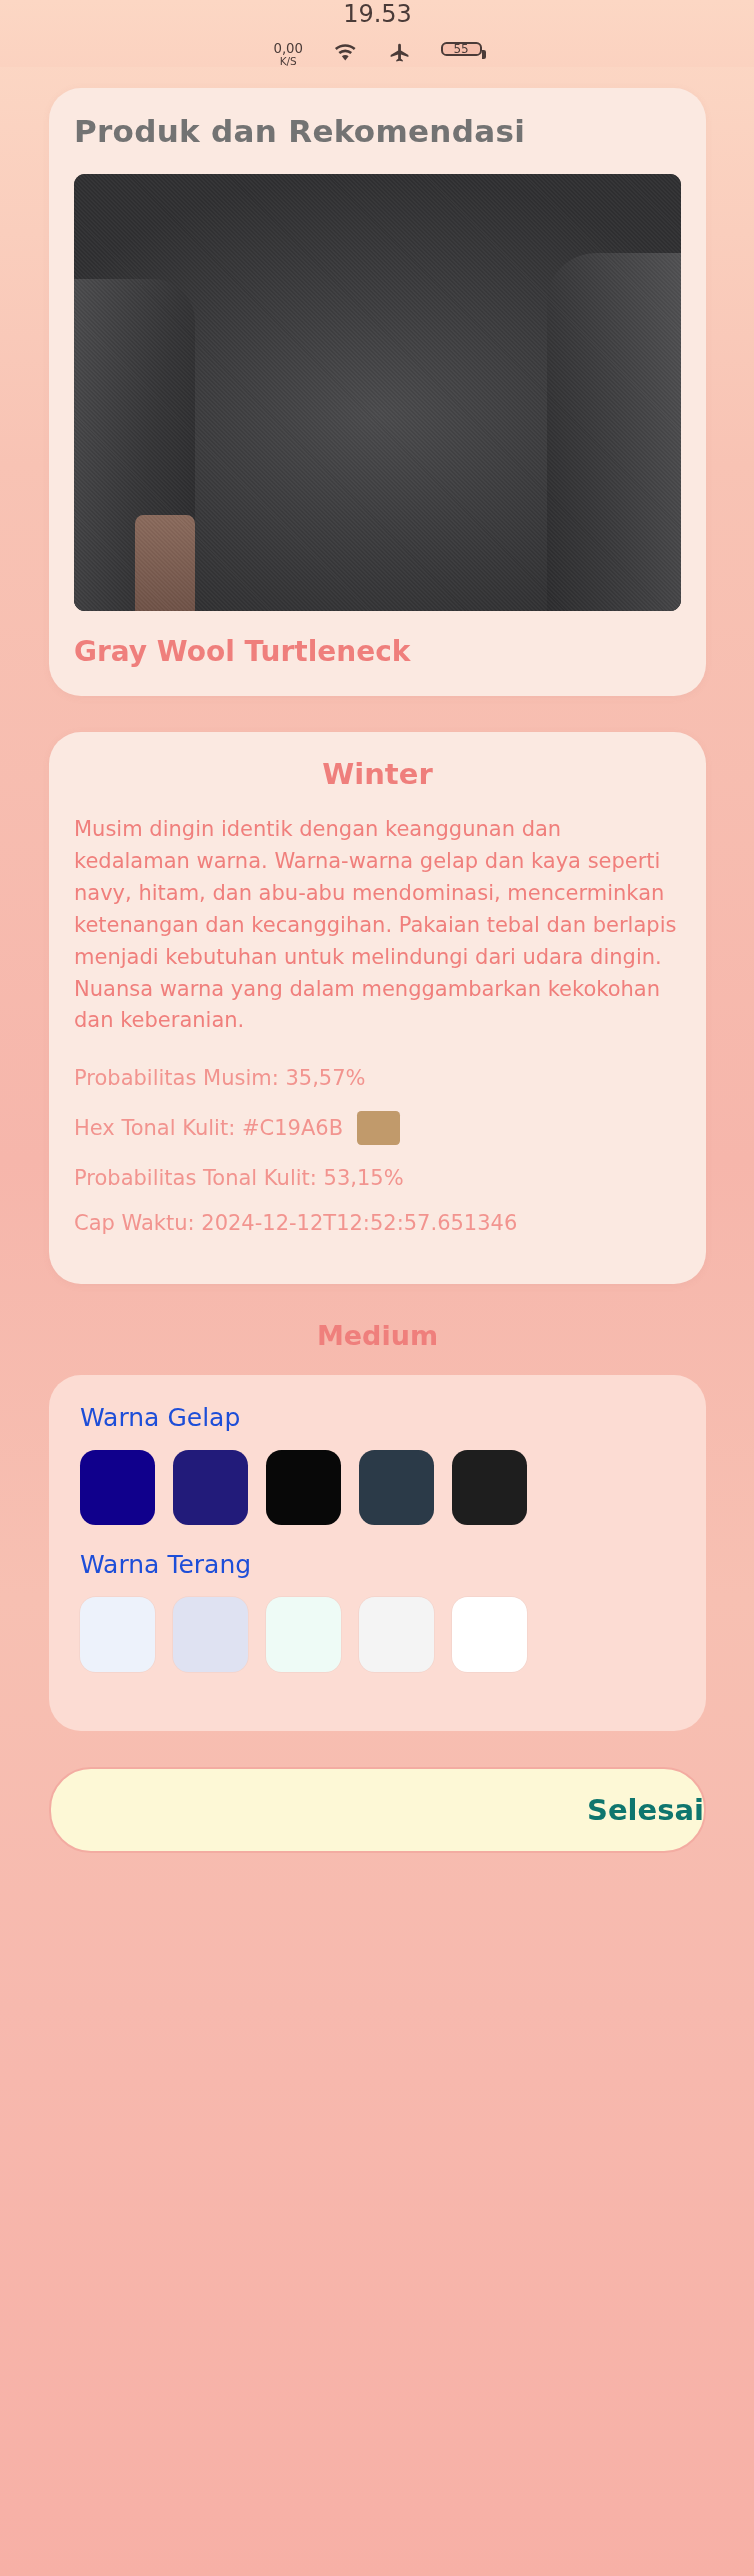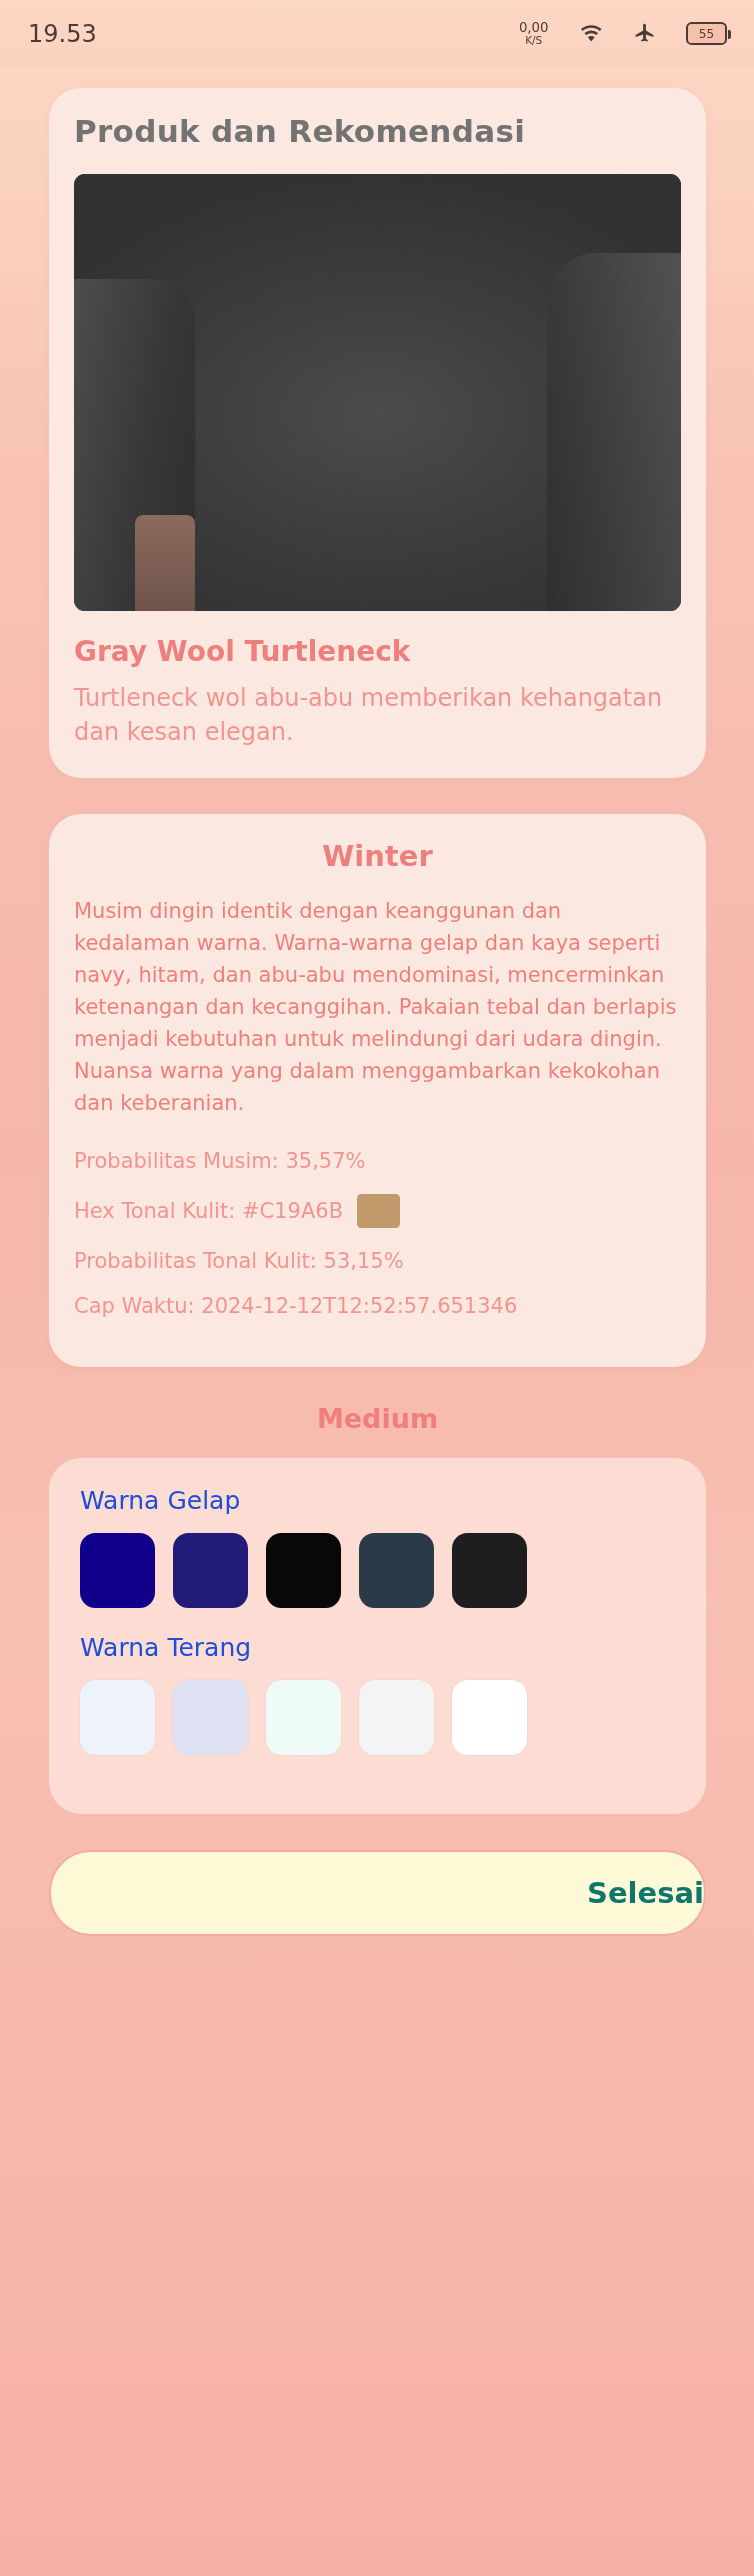--- a/index.html
+++ b/index.html
@@ -20,38 +20,39 @@
   
   .statusbar {
     height: 67px;
     padding: 0 28px;
     display: flex;
     align-items: center;
     justify-content: space-between;
     color: #4a3b38;
     font-size: 24px;
     background: linear-gradient(180deg, #fcd7c4 0%, #fbd2c0 100%);
+    flex-direction: column;
   }
   .status-right {
     display: flex;
-    align-items: center;
+    align-items: flex-start;
     gap: 29px;
   }
   .netspeed {
     display: flex;
     flex-direction: column;
     align-items: center;
     line-height: 1.05;
     font-size: 12.6px;
     color: #4a3b38;
   }
   .netspeed .val { font-size: 13.3px; }
   .netspeed .unit { font-size: 10.5px; }
   .battery {
-    width: 41px; height: 23px;
+    width: 41px; height: 14px;
     border: 2.1px solid #4a3b38;
     border-radius: 5.6px;
     position: relative;
     display: flex;
     align-items: center;
     justify-content: center;
     font-size: 12px;
     color: #4a3b38;
     background: #f6c0ad;
   }
@@ -243,21 +244,20 @@
     <div class="card">
       <div class="card-title">Produk dan Rekomendasi</div>
       <div class="product-image">
         <div class="sweater"></div>
         <div class="arm-left"></div>
         <div class="arm-right"></div>
         <div class="skin"></div>
         <div class="tex"></div>
       </div>
       <div class="product-name">Gray Wool Turtleneck</div>
-      <div class="product-desc">Turtleneck wol abu-abu memberikan kehangatan dan kesan elegan.</div>
     </div>
 
     <div class="card">
       <div class="season-title">Winter</div>
       <div class="season-desc">Musim dingin identik dengan keanggunan dan kedalaman warna. Warna-warna gelap dan kaya seperti navy, hitam, dan abu-abu mendominasi, mencerminkan ketenangan dan kecanggihan. Pakaian tebal dan berlapis menjadi kebutuhan untuk melindungi dari udara dingin. Nuansa warna yang dalam menggambarkan kekokohan dan keberanian.</div>
       <div class="meta-row">
         <span>Probabilitas Musim: 35,57%</span>
       </div>
       <div class="meta-row">
         <span>Hex Tonal Kulit: #C19A6B</span>

